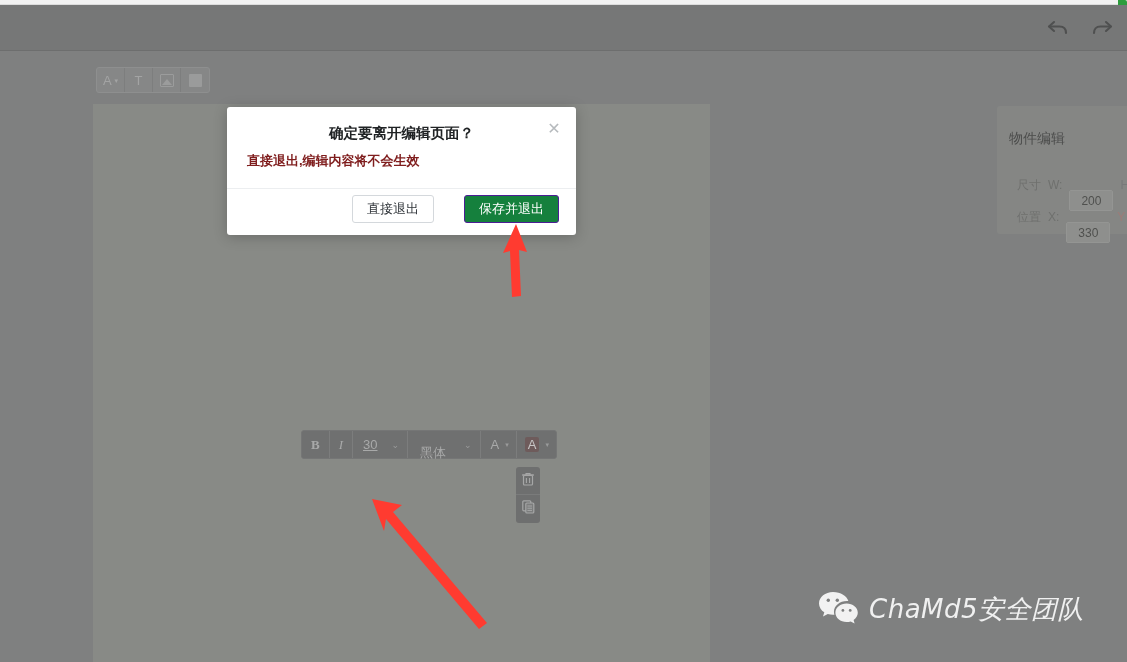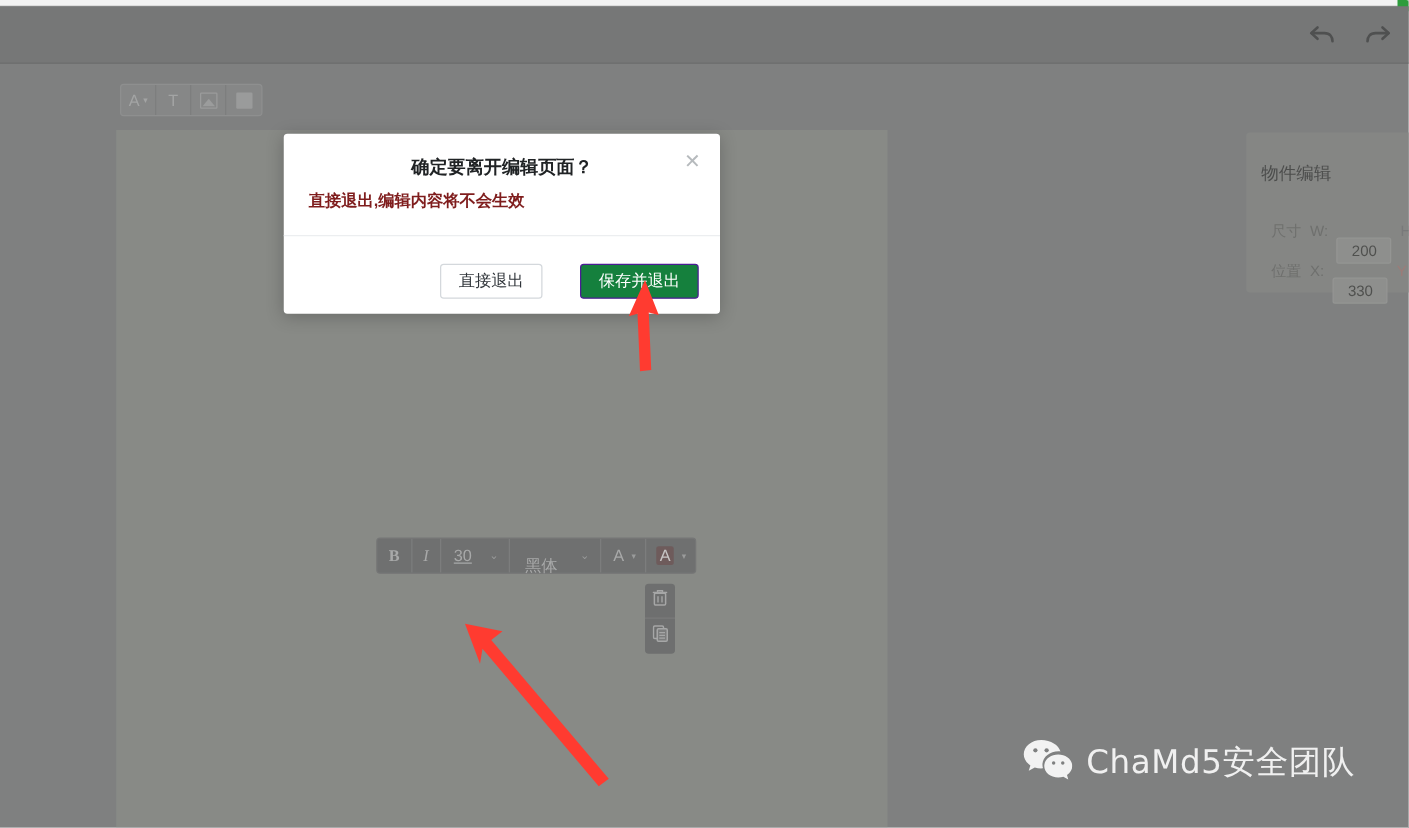--- a/index.html
+++ b/index.html
@@ -299,21 +299,21 @@
     align-items: center;
     justify-content: center;
     color: #b6babd;
     font-size: 16px;
     line-height: 1;
     cursor: pointer;
     font-family: "DejaVu Sans", sans-serif;
   }
   .dlg-footer {
     border-top: 1px solid #eceef0;
-    padding: 22px 17px 12px 17px;
+    padding: 6px 17px 12px 17px;
     display: flex;
     justify-content: flex-end;
     gap: 10px;
   }
   .btn {
     height: 28px;
     padding: 0 14px;
     font-size: 13px;
     border-radius: 3px;
     display: flex;
@@ -350,20 +350,21 @@
     display: flex;
     align-items: center;
     gap: 11px;
     z-index: 55;
   }
   .wm-text {
     font-size: 26px;
     color: #f0f0f0;
     letter-spacing: 0.5px;
     font-family: "DejaVu Sans", sans-serif;
+    font-style: italic;
   }
 </style>
 </head>
 <body>
 
 <div id="app">
 
   <div class="top-strip"></div>
   <div class="corner-green"></div>
 

